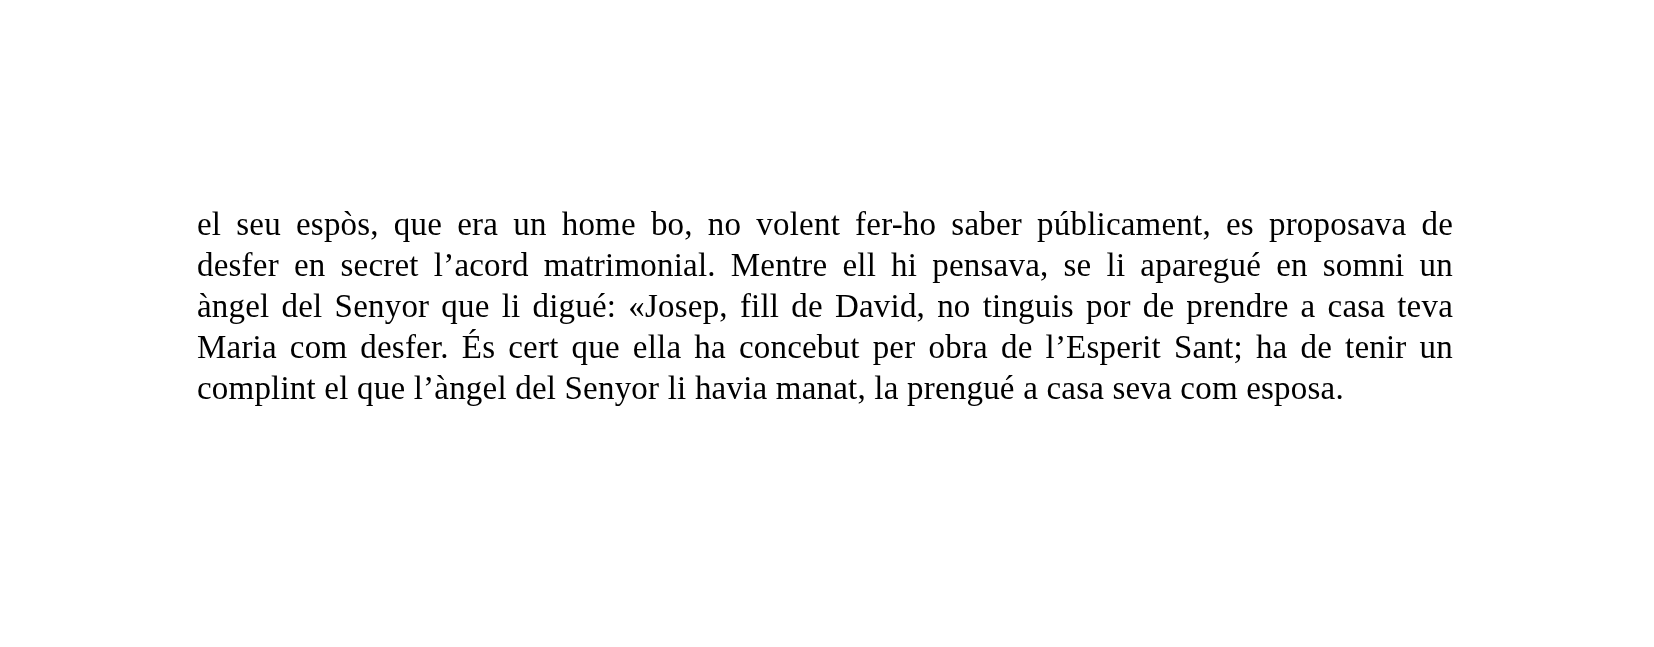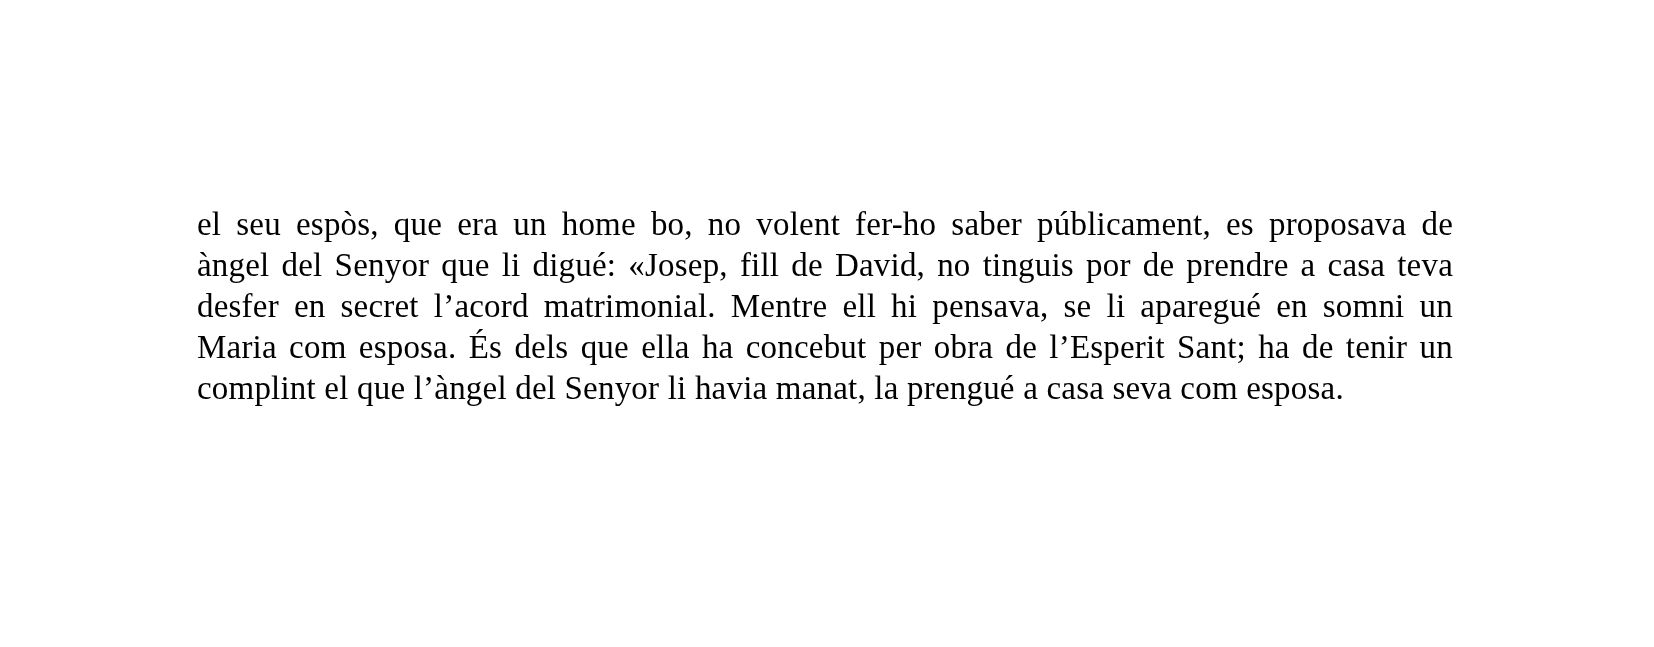--- a/index.html
+++ b/index.html
@@ -36,18 +36,18 @@
     text-align: left;
     text-align-last: left;
   }
 </style>
 </head>
 <body>
 
 <div class="page">
   <div class="text-block">
     <div class="text-line">el seu espòs, que era un home bo, no volent fer-ho saber públicament, es proposava de</div>
+    <div class="text-line">desfer en secret l’acord matrimonial. Mentre ell hi pensava, se li aparegué en somni un</div>
     <div class="text-line">àngel del Senyor que li digué: «Josep, fill de David, no tinguis por de prendre a casa teva</div>
-    <div class="text-line">desfer en secret l’acord matrimonial. Mentre ell hi pensava, se li aparegué en somni un</div>
-    <div class="text-line">Maria com esposa. És dels que ella ha concebut per obra de l’Esperit Sant; ha de tenir un</div>
+    <div class="text-line">Maria com desfer. És cert que ella ha concebut per obra de l’Esperit Sant; ha de tenir un</div>
     <div class="text-line last-line">complint el que l’àngel del Senyor li havia manat, la prengué a casa seva com esposa.</div>
   </div>
 </div>
 
 </body></html>

